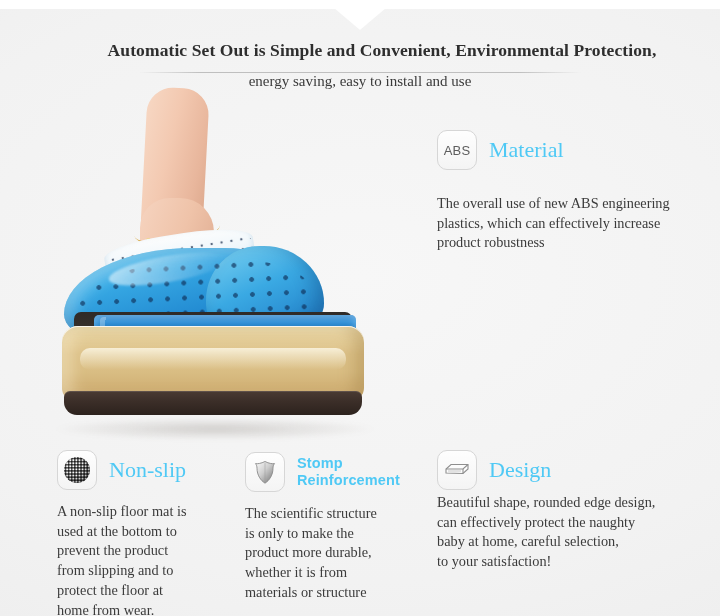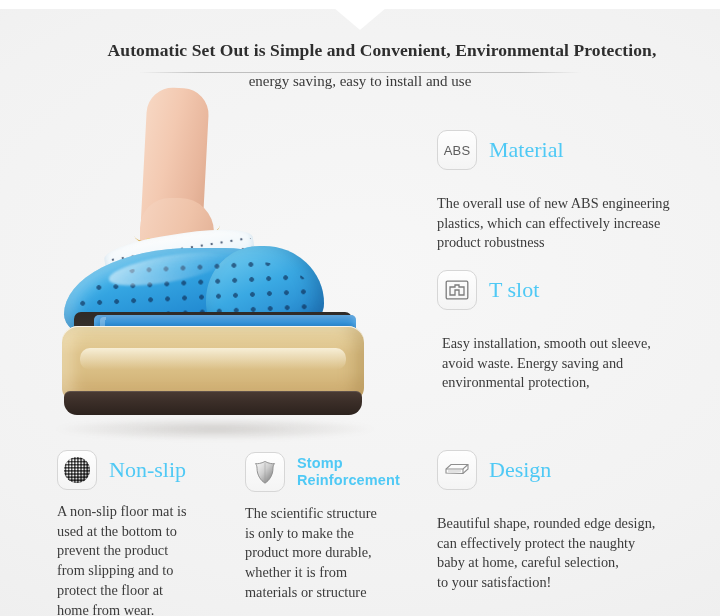--- a/index.html
+++ b/index.html
@@ -443,34 +443,20 @@
       <div class="icon-box lg">
         <span class="icon-abs">ABS</span>
       </div>
       <div class="feat-title">Material</div>
     </div>
     <div class="feat-body" style="margin-top:24px;">The overall use of new ABS engineering
 plastics, which can effectively increase
 product robustness</div>
   </div>
 
-  <div class="feature" style="left:437px; top:270px; width:284px;">
-    <div class="feat-head">
-      <div class="icon-box lg">
-        <svg class="tslot-wrap" viewBox="0 0 24 20" fill="none" stroke="#7c7c7c" stroke-width="1.3">
-          <rect x="1.2" y="1.2" width="21.6" height="17.6" rx="1.2"></rect>
-          <path d="M5 15 L5 7 L10 7 L10 5 L14 5 L14 7 L19 7 L19 15 L14 15 L14 10 L10 10 L10 15 Z"></path>
-        </svg>
-      </div>
-      <div class="feat-title">T slot</div>
-    </div>
-    <div class="feat-body" style="margin-top:24px; margin-left:5px;">Easy installation, smooth out sleeve,
-avoid waste. Energy saving and
-environmental protection,</div>
-  </div>
 
   <div class="feature" style="left:57px; top:450px; width:180px;">
     <div class="feat-head">
       <div class="icon-box lg">
         <span class="dot-circle"></span>
       </div>
       <div class="feat-title">Non-slip</div>
     </div>
     <div class="feat-body" style="margin-top:12px;">A non-slip floor mat is
 used at the bottom to
@@ -510,19 +496,19 @@
       <div class="icon-box lg">
         <svg class="design-wrap" viewBox="0 0 26 20" fill="none" stroke="#8e8e8e" stroke-width="1.1">
           <path d="M2 13 L2 9 L7 4.5 L24 4.5 L24 9 L19 13.5 Z" fill="#fcfcfc"></path>
           <path d="M2 9 L19 9 L24 4.5"></path>
           <path d="M19 9 L19 13.5"></path>
           <path d="M4 11 L17 11" stroke-width="0.8" opacity="0.6"></path>
         </svg>
       </div>
       <div class="feat-title">Design</div>
     </div>
-    <div class="feat-body" style="margin-top:24px;">Beautiful shape, rounded edge design,
+    <div class="feat-body" style="margin-top:3px;">Beautiful shape, rounded edge design,
 can effectively protect the naughty
 baby at home, careful selection,
 to your satisfaction!</div>
   </div>
 
 </div>
 
 </body></html>

